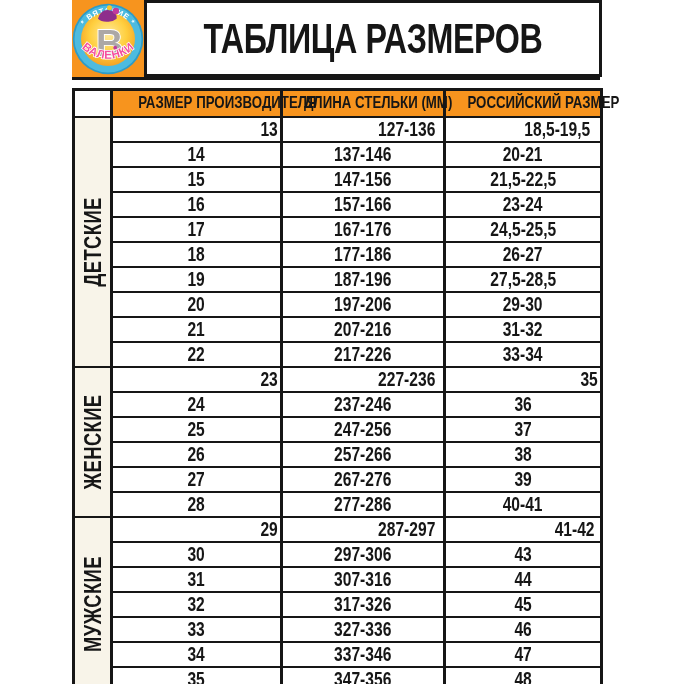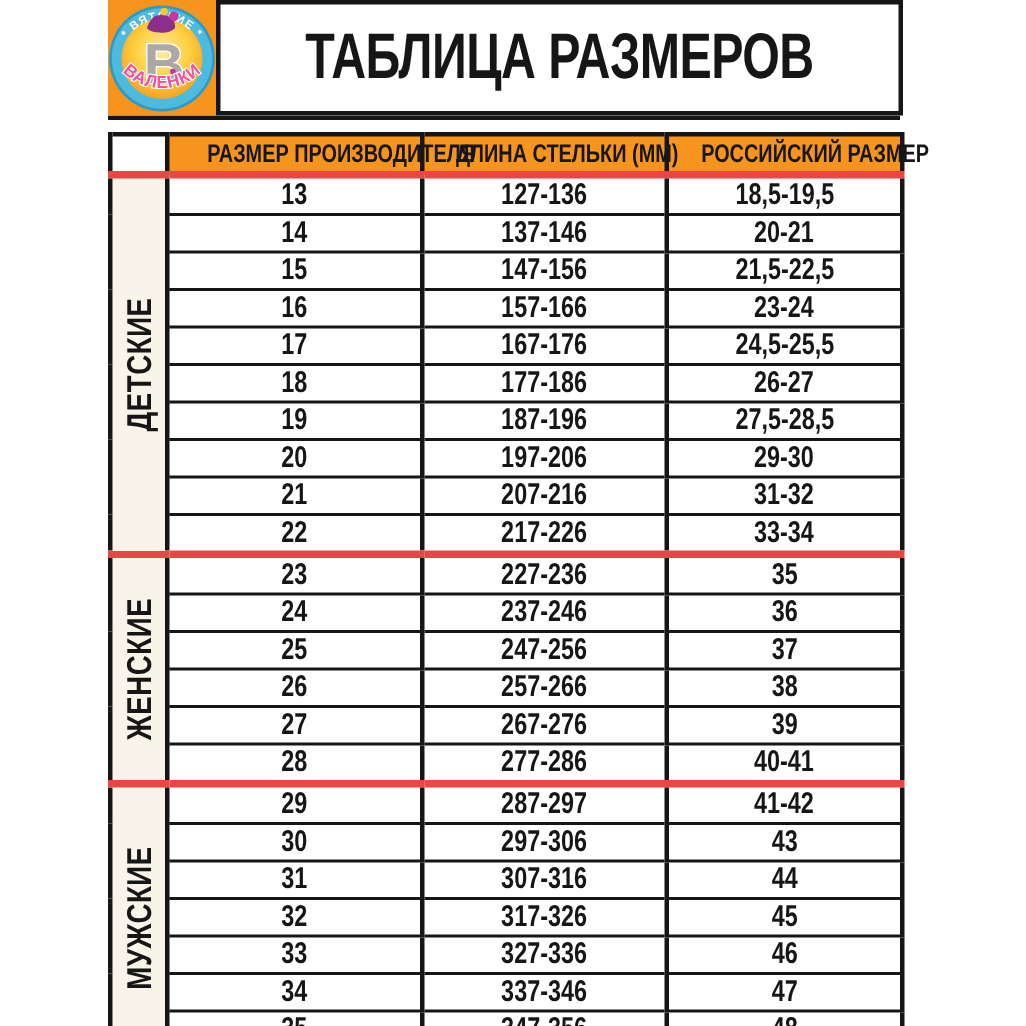--- a/index.html
+++ b/index.html
@@ -71,21 +71,21 @@
     background: #F7941E;
     font-weight: bold;
     font-size: 17px;
   }
   .size-table thead th.corner { background: #ffffff; }
   .size-table tbody tr { height: 24.3px; }
   .size-table tbody td {
     font-size: 20px;
     font-weight: bold;
   }
-  .size-table tbody tr.group-start td { border-top: 5px solid #ef4444; }
+  .size-table tbody tr.group-start td { border-top: 2px solid #ef4444; text-align: right; }
   td.group-cell {
     position: relative;
     background: #F8F4E9;
   }
   .vlabel {
     position: absolute;
     left: 50%; top: 50%;
     transform: translate(-50%, -50%) rotate(-90deg) scaleX(0.8);
     font-size: 23px;
     font-weight: bold;

